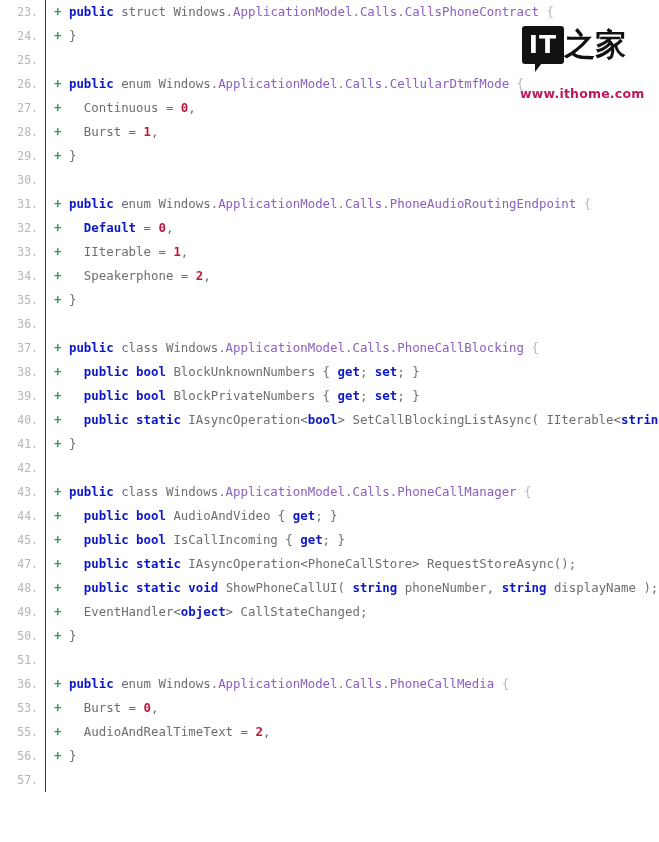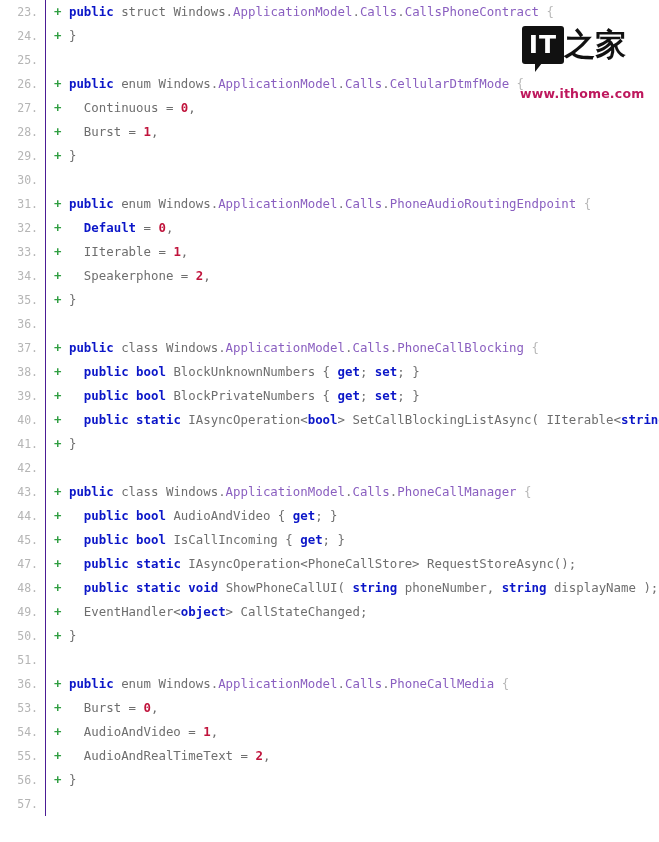--- a/index.html
+++ b/index.html
@@ -237,24 +237,20 @@
         </tr>
         <tr class="diff-row">
           <td class="gutter">36.</td>
           <td class="code-cell"><span class="mark">+</span> <span class="kw">public</span><span class="soft"> enum </span><span class="soft">Windows</span><span class="punct">.</span><span class="ns">ApplicationModel</span><span class="punct">.</span><span class="ns">Calls</span><span class="punct">.</span><span class="ns">PhoneCallMedia</span><span class="brace"> {</span></td>
         </tr>
         <tr class="diff-row">
           <td class="gutter">53.</td>
           <td class="code-cell"><span class="mark">+</span> <span class="soft">  Burst = </span><span class="num">0</span><span class="soft">,</span></td>
         </tr>
         <tr class="diff-row">
-          <td class="gutter">54.</td>
-          <td class="code-cell"><span class="mark">+</span> <span class="soft">  AudioAndVideo = </span><span class="num">1</span><span class="soft">,</span></td>
-        </tr>
-        <tr class="diff-row">
           <td class="gutter">55.</td>
           <td class="code-cell"><span class="mark">+</span> <span class="soft">  AudioAndRealTimeText = </span><span class="num">2</span><span class="soft">,</span></td>
         </tr>
         <tr class="diff-row">
           <td class="gutter">56.</td>
           <td class="code-cell"><span class="mark">+</span> <span class="soft">}</span></td>
         </tr>
         <tr class="diff-row">
           <td class="gutter">57.</td>
           <td class="code-cell"><span class="mark mark-blank"></span></td>

